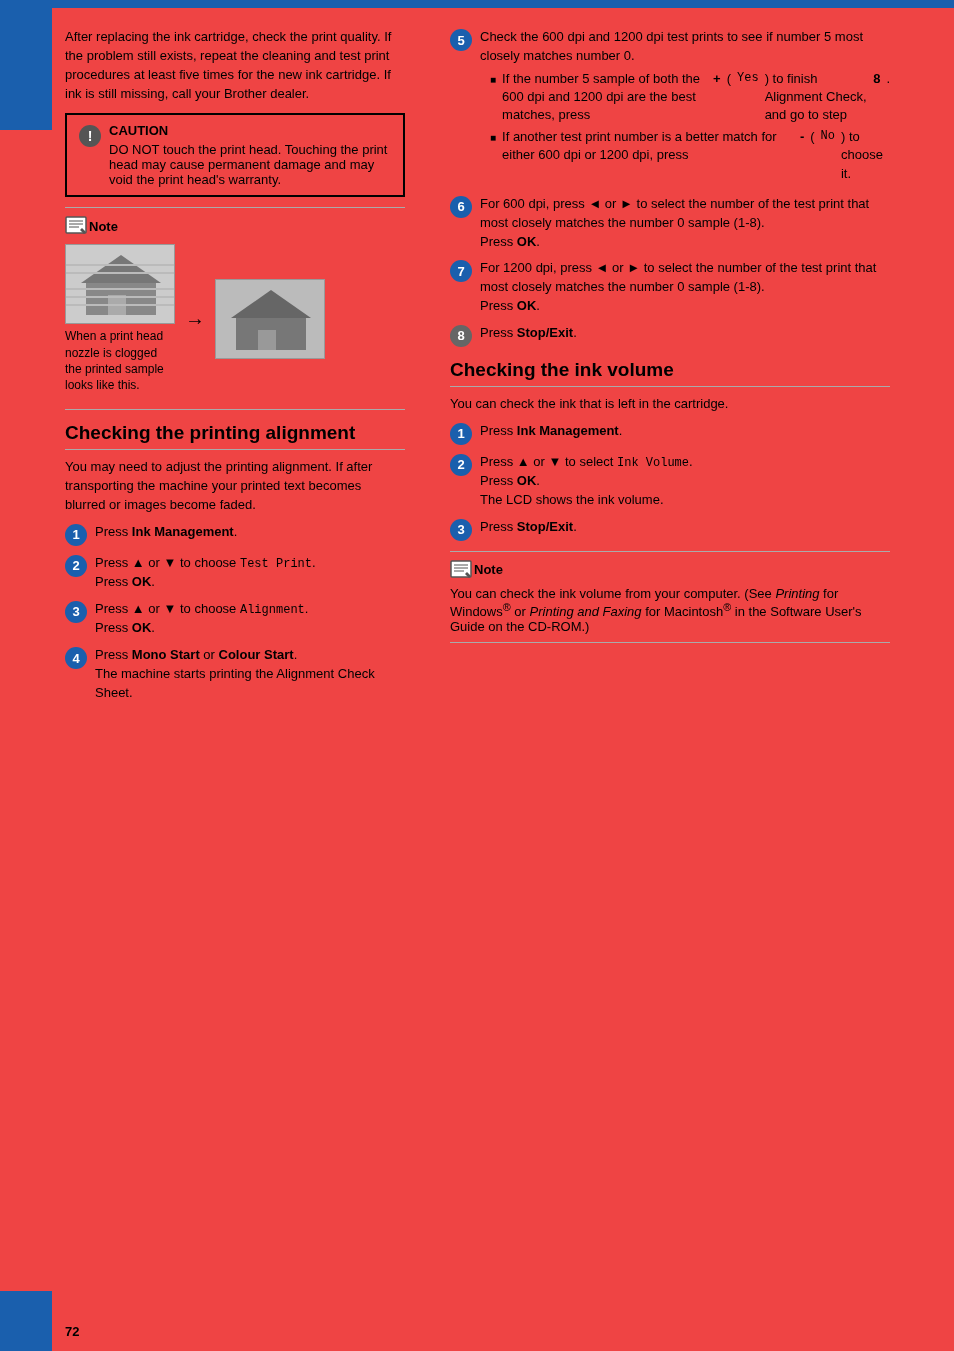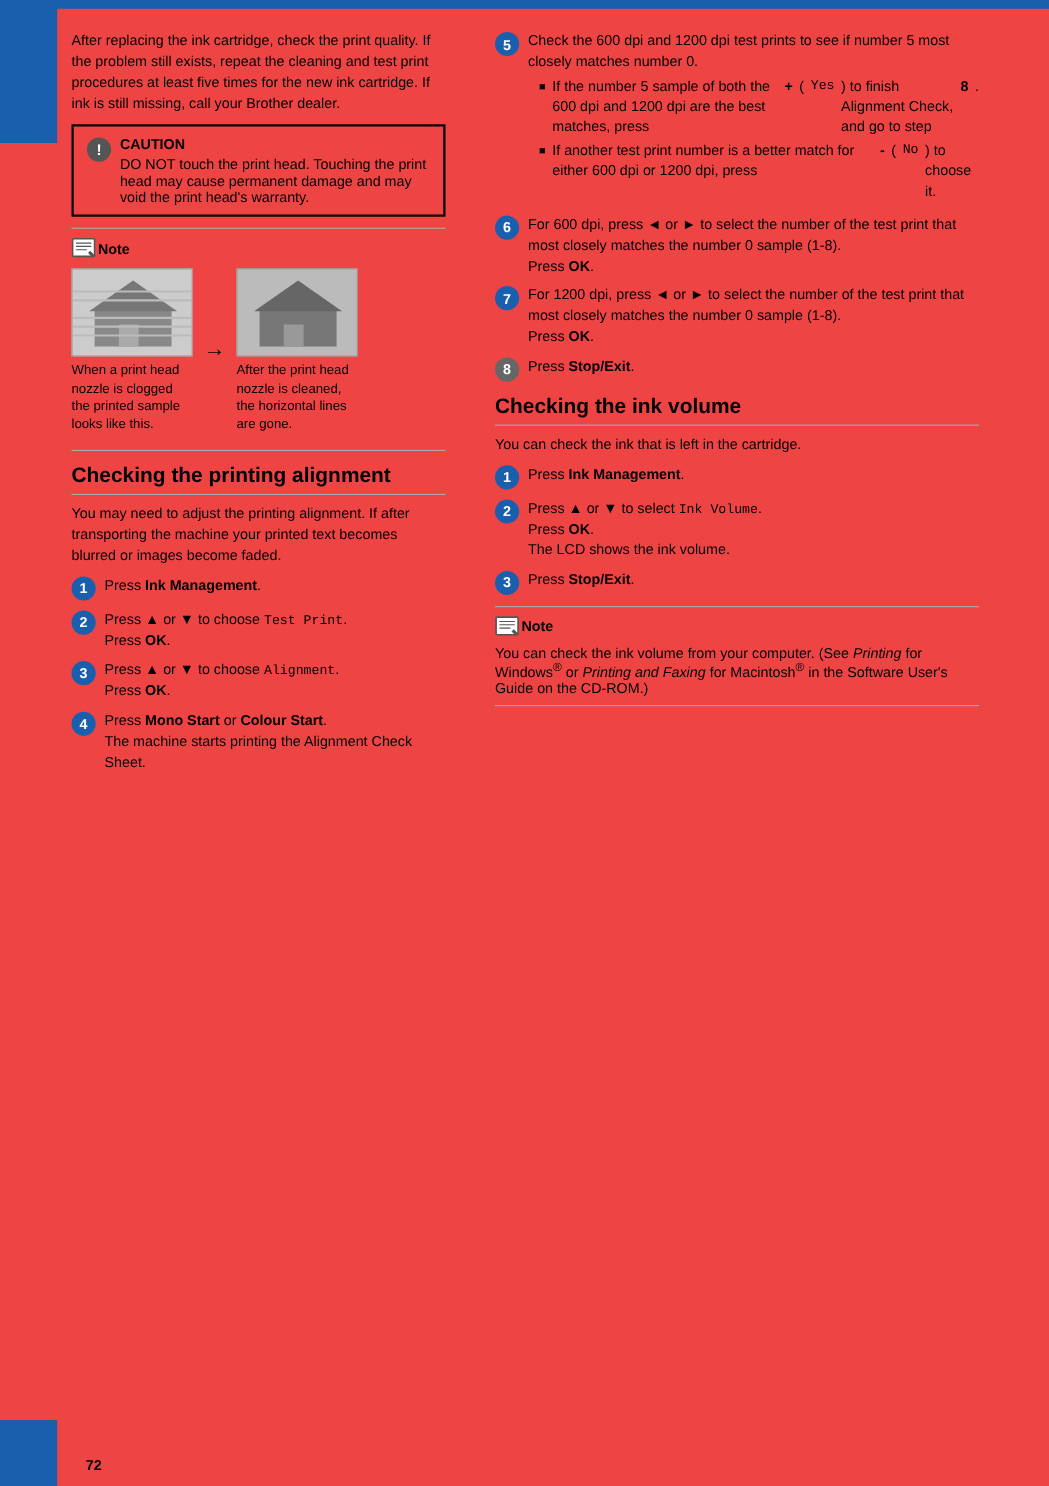--- a/index.html
+++ b/index.html
@@ -210,21 +210,21 @@
     .step-bullets li::before {
       content: "■";
       font-size: 10px;
       flex-shrink: 0;
       margin-top: 3px;
     }
     
     .page-footer {
       position: absolute;
       bottom: 12px;
-      left: 78px;
+      left: 65px;
       font-size: 13px;
       font-weight: bold;
     }
   </style>
 </head>
 <body>
 
 <div class="page-container">
 
   <div class="top-bar"></div>
@@ -283,21 +283,20 @@
           <div>
             <div class="print-image house-good">
               <svg width="110" height="80" viewBox="0 0 110 80">
 
                 <rect width="110" height="80" fill="#bbb"></rect>
                 <rect x="20" y="35" width="70" height="35" fill="#777"></rect>
                 <polygon points="15,38 55,10 95,38" fill="#666"></polygon>
                 <rect x="42" y="50" width="18" height="20" fill="#999"></rect>
               </svg>
             </div>
-            <div class="image-caption">After the print head nozzle is cleaned, the horizontal lines are gone.</div>
           </div>
         </div>
       </div>
 
       <div class="section-heading">Checking the printing alignment</div>
 
       <p>You may need to adjust the printing alignment. If after transporting the machine your printed text becomes blurred or images become faded.</p>
 
       <div class="step">
         <div class="step-circle step-circle-blue">

